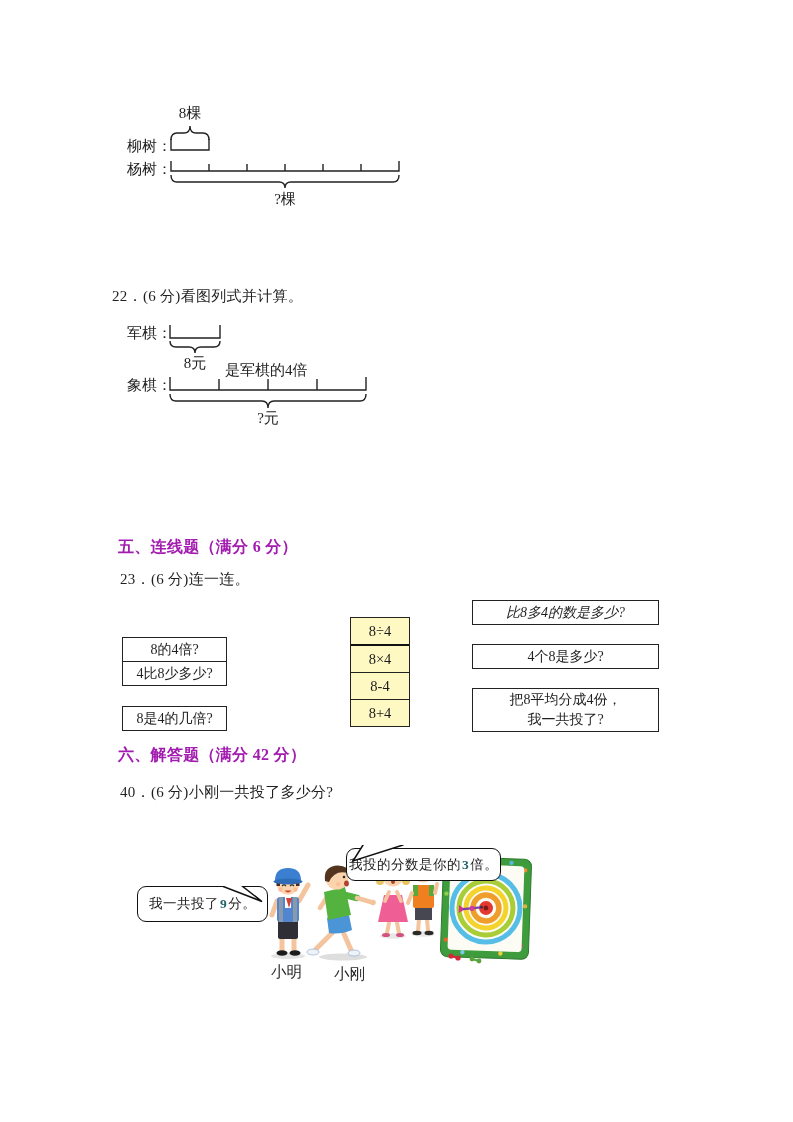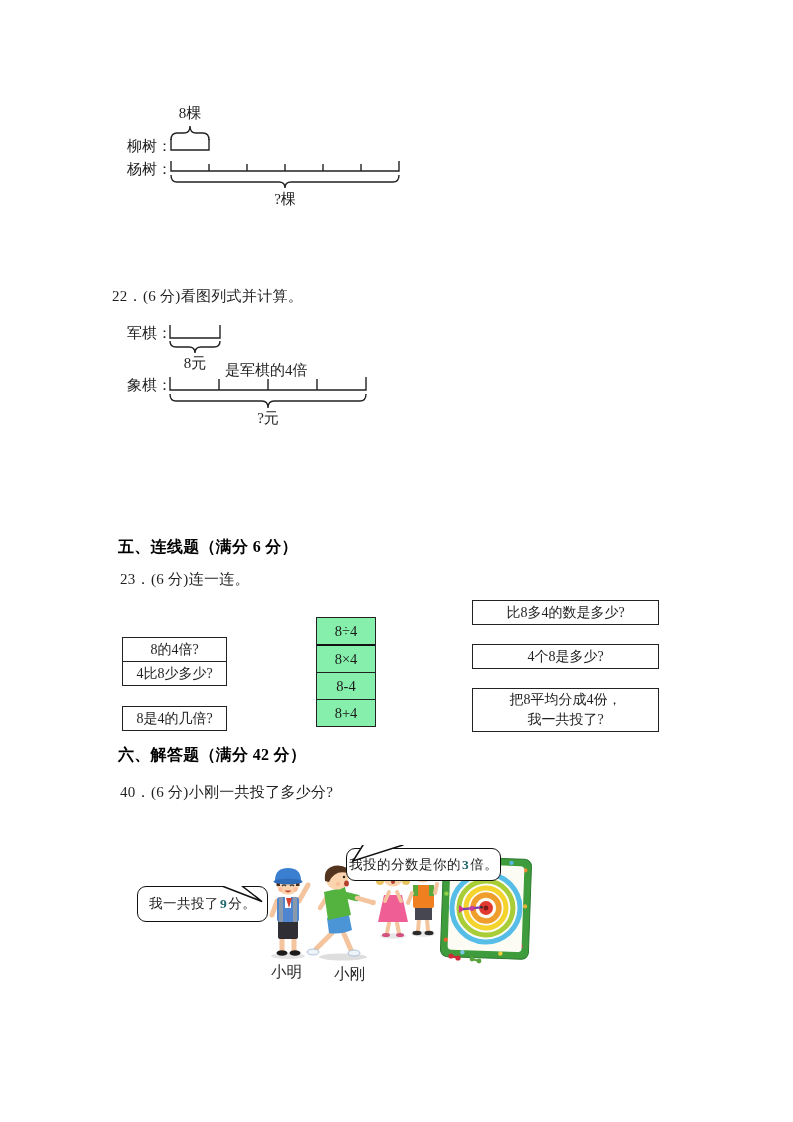--- a/index.html
+++ b/index.html
@@ -2,31 +2,31 @@
 <html><head>
 <meta charset="utf-8">
 <style>
   html,body { margin:0; padding:0; background:#fff; }
   .page {
     position:relative; width:764px; height:1122px; background:#ffffff;
     font-family:"Liberation Serif","DejaVu Serif",serif;
     color:#1a1a1a; overflow:hidden;border-radius:31px;
   }
   .q-text { position:absolute; font-size:15px; white-space:nowrap; color:#1f1f1f; letter-spacing:.3px; }
-  .sec-title { position:absolute; font-size:16px; font-weight:bold; white-space:nowrap; color:#000000; letter-spacing:.3px; }
+  .sec-title { position:absolute; font-size:16px; font-weight:bold; white-space:nowrap; color:#a21caf; letter-spacing:.3px; }
   svg text { font-family:"Liberation Serif","DejaVu Serif",serif; fill:#1f1f1f; }
   .diag { position:absolute; }
   .diag path, .diag line, .diag polyline { stroke:#222; stroke-width:1.4; fill:none; }
 
   
   .mbox { position:absolute; border:1.5px solid #222; background:#fff;
     display:flex; align-items:center; justify-content:center;
     font-size:14px; text-align:center; color:#1f1f1f; }
   .two-line { white-space:pre-line; line-height:1.4; }
-  .mtable { position:absolute; left:316px; top:617px; border:1.6px solid #222; background:#86efac; }
+  .mtable { position:absolute; left:350px; top:617px; border:1.6px solid #222; background:#fef9c3; }
   .mtable .cell { width:58px; height:26px; display:flex; align-items:center; justify-content:center;
     font-size:14.5px; border-bottom:1.4px solid #222; }
   .mtable .cell.thick { border-bottom:2.8px solid #111; }
   .mtable .cell:last-child { border-bottom:none; }
 
   
   .bubble { position:absolute; border:1.6px solid #111; border-radius:9px; background:#fff;
     display:flex; align-items:center; justify-content:center; font-size:13.5px;
     white-space:nowrap; z-index:3; letter-spacing:.5px;margin-top:32px; }
   .bubble .num { padding:0 1px; font-weight:bold; }
@@ -85,21 +85,21 @@
     <span>8是4的几倍?</span>
   </div>
 
   <div class="mtable">
     <div class="cell thick">8÷4</div>
     <div class="cell">8×4</div>
     <div class="cell">8-4</div>
     <div class="cell">8+4</div>
   </div>
 
-  <div class="mbox" style="left:472px; top:600px; width:185px; height:23px;">
+  <div class="mbox" style="left:472px; top:600px; width:185px; height:23px;font-style:italic;">
     <span>比8多4的数是多少?</span>
   </div>
   <div class="mbox" style="left:472px; top:644px; width:185px; height:23px;">
     <span>4个8是多少?</span>
   </div>
   <div class="mbox" style="left:472px; top:688px; width:185px; height:42px;">
     <span class="two-line">把8平均分成4份，
 我一共投了?</span>
   </div>
 

